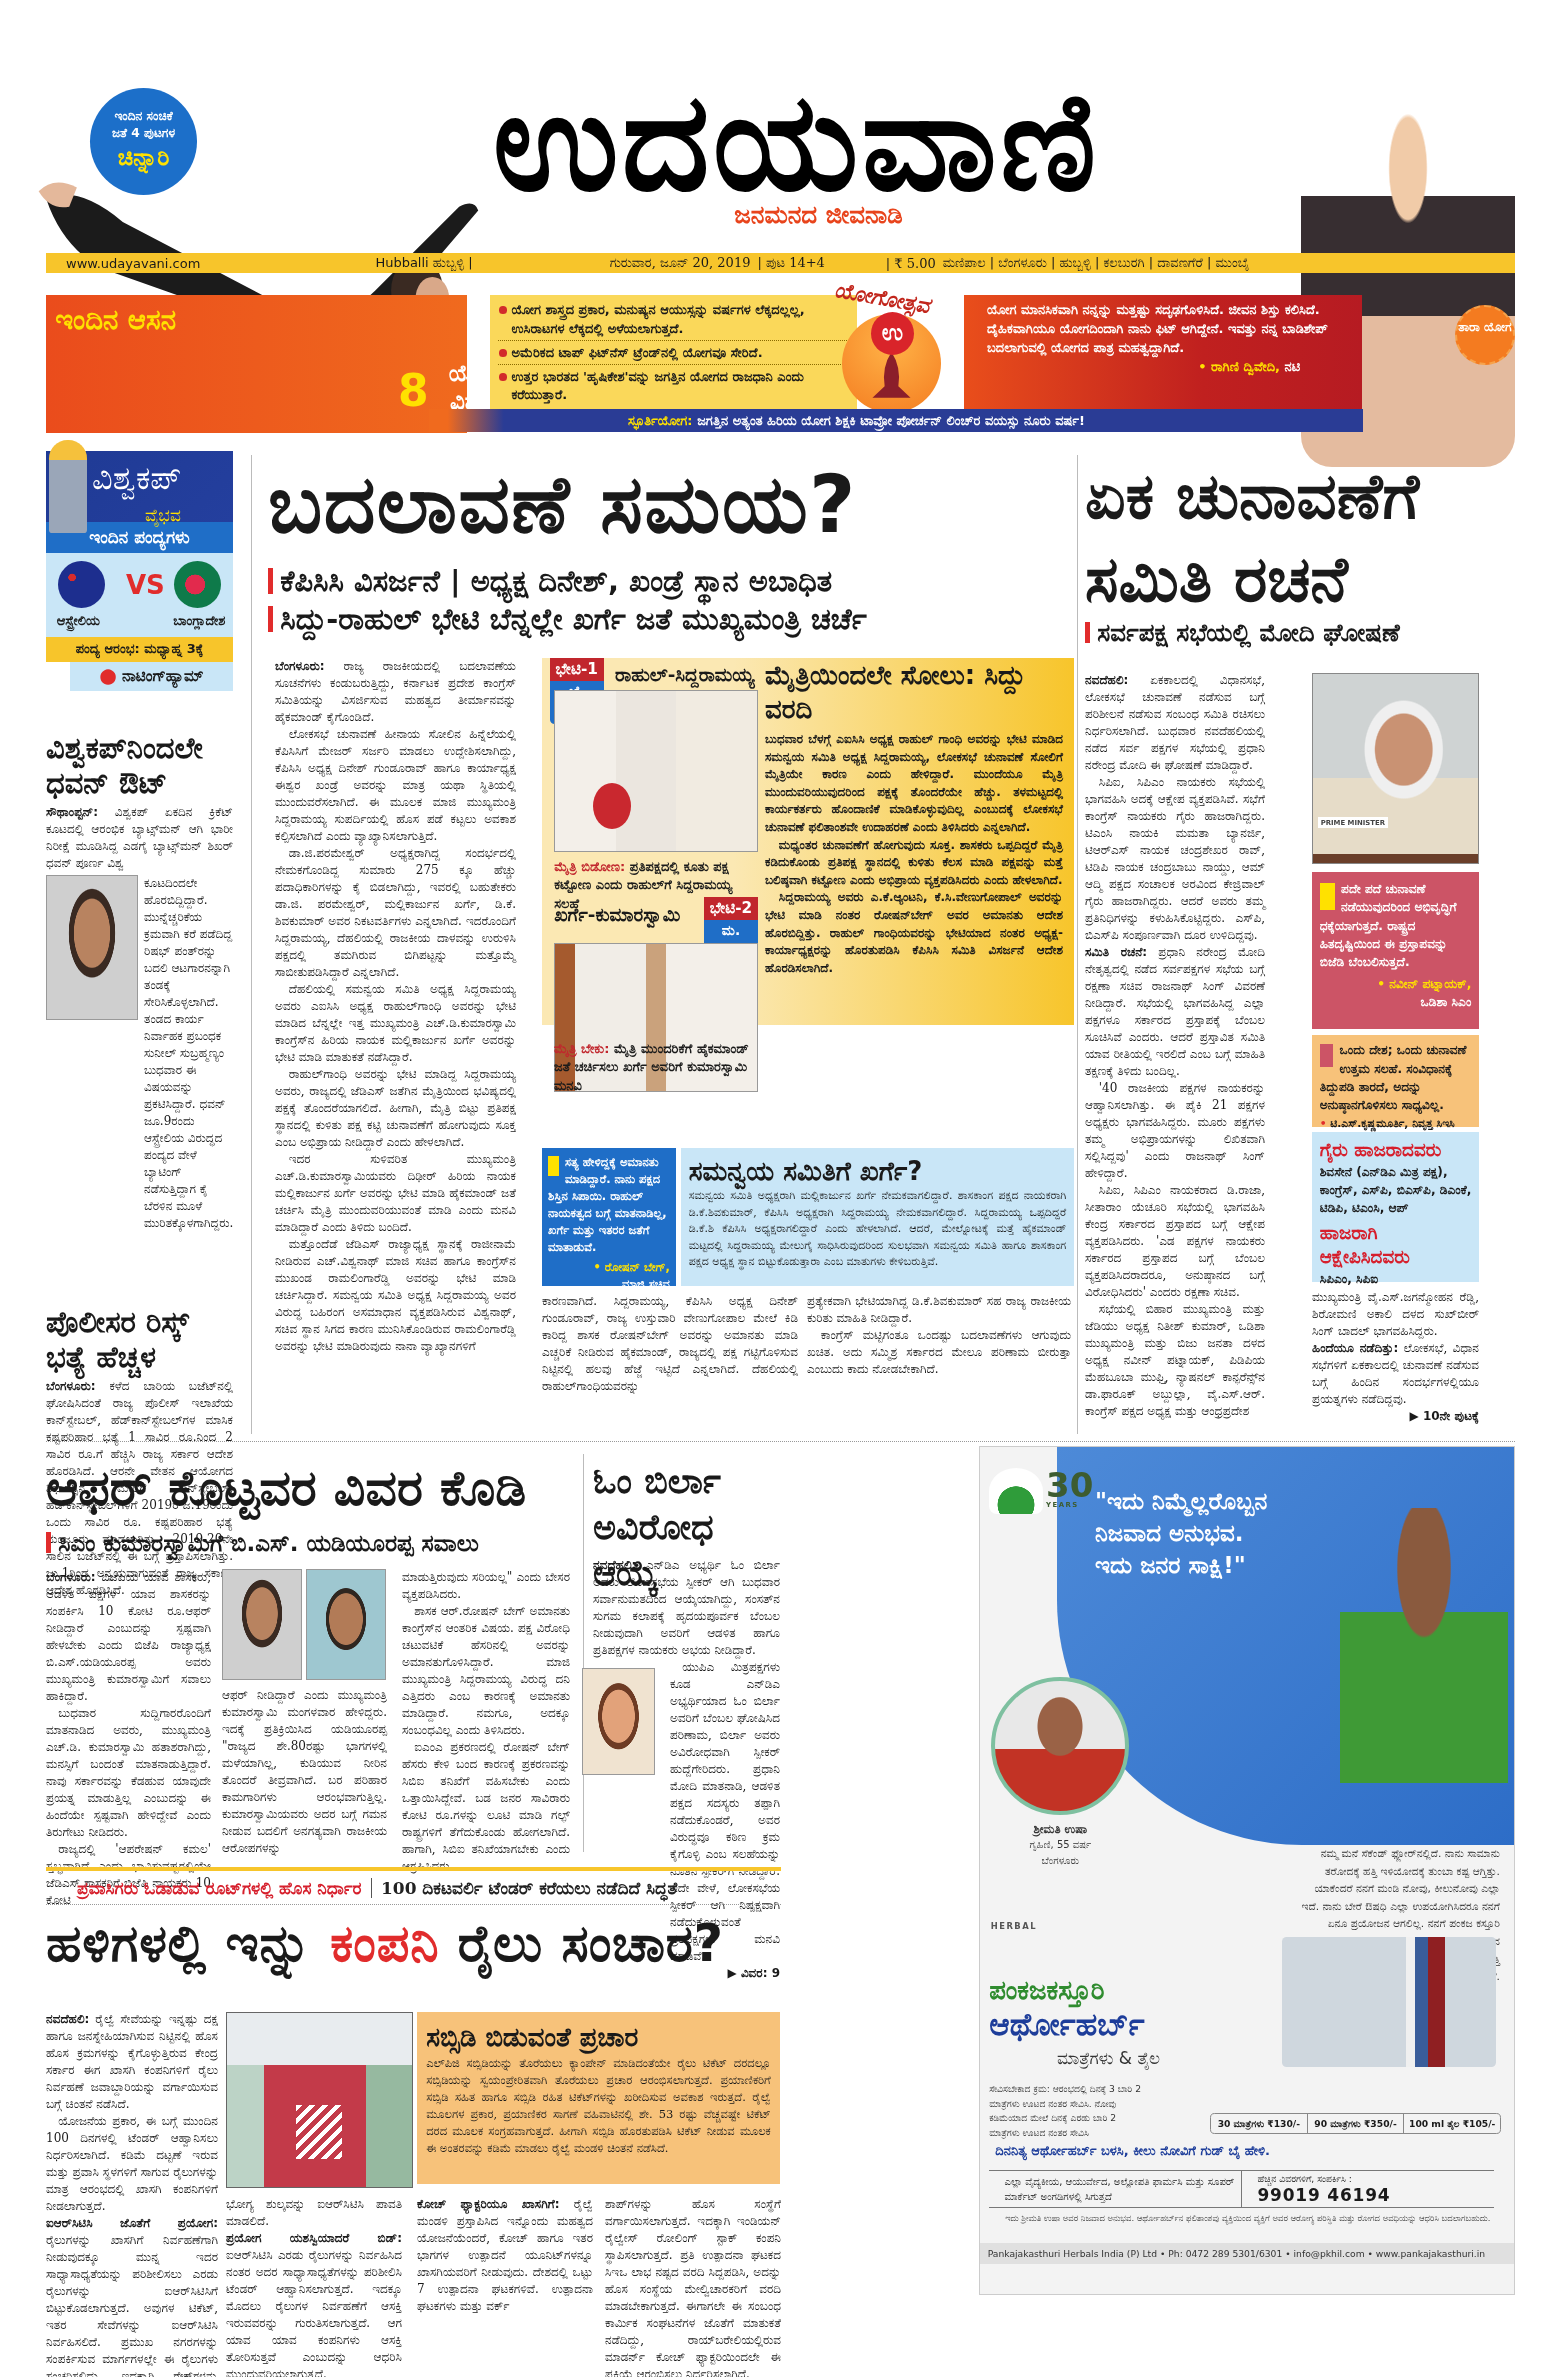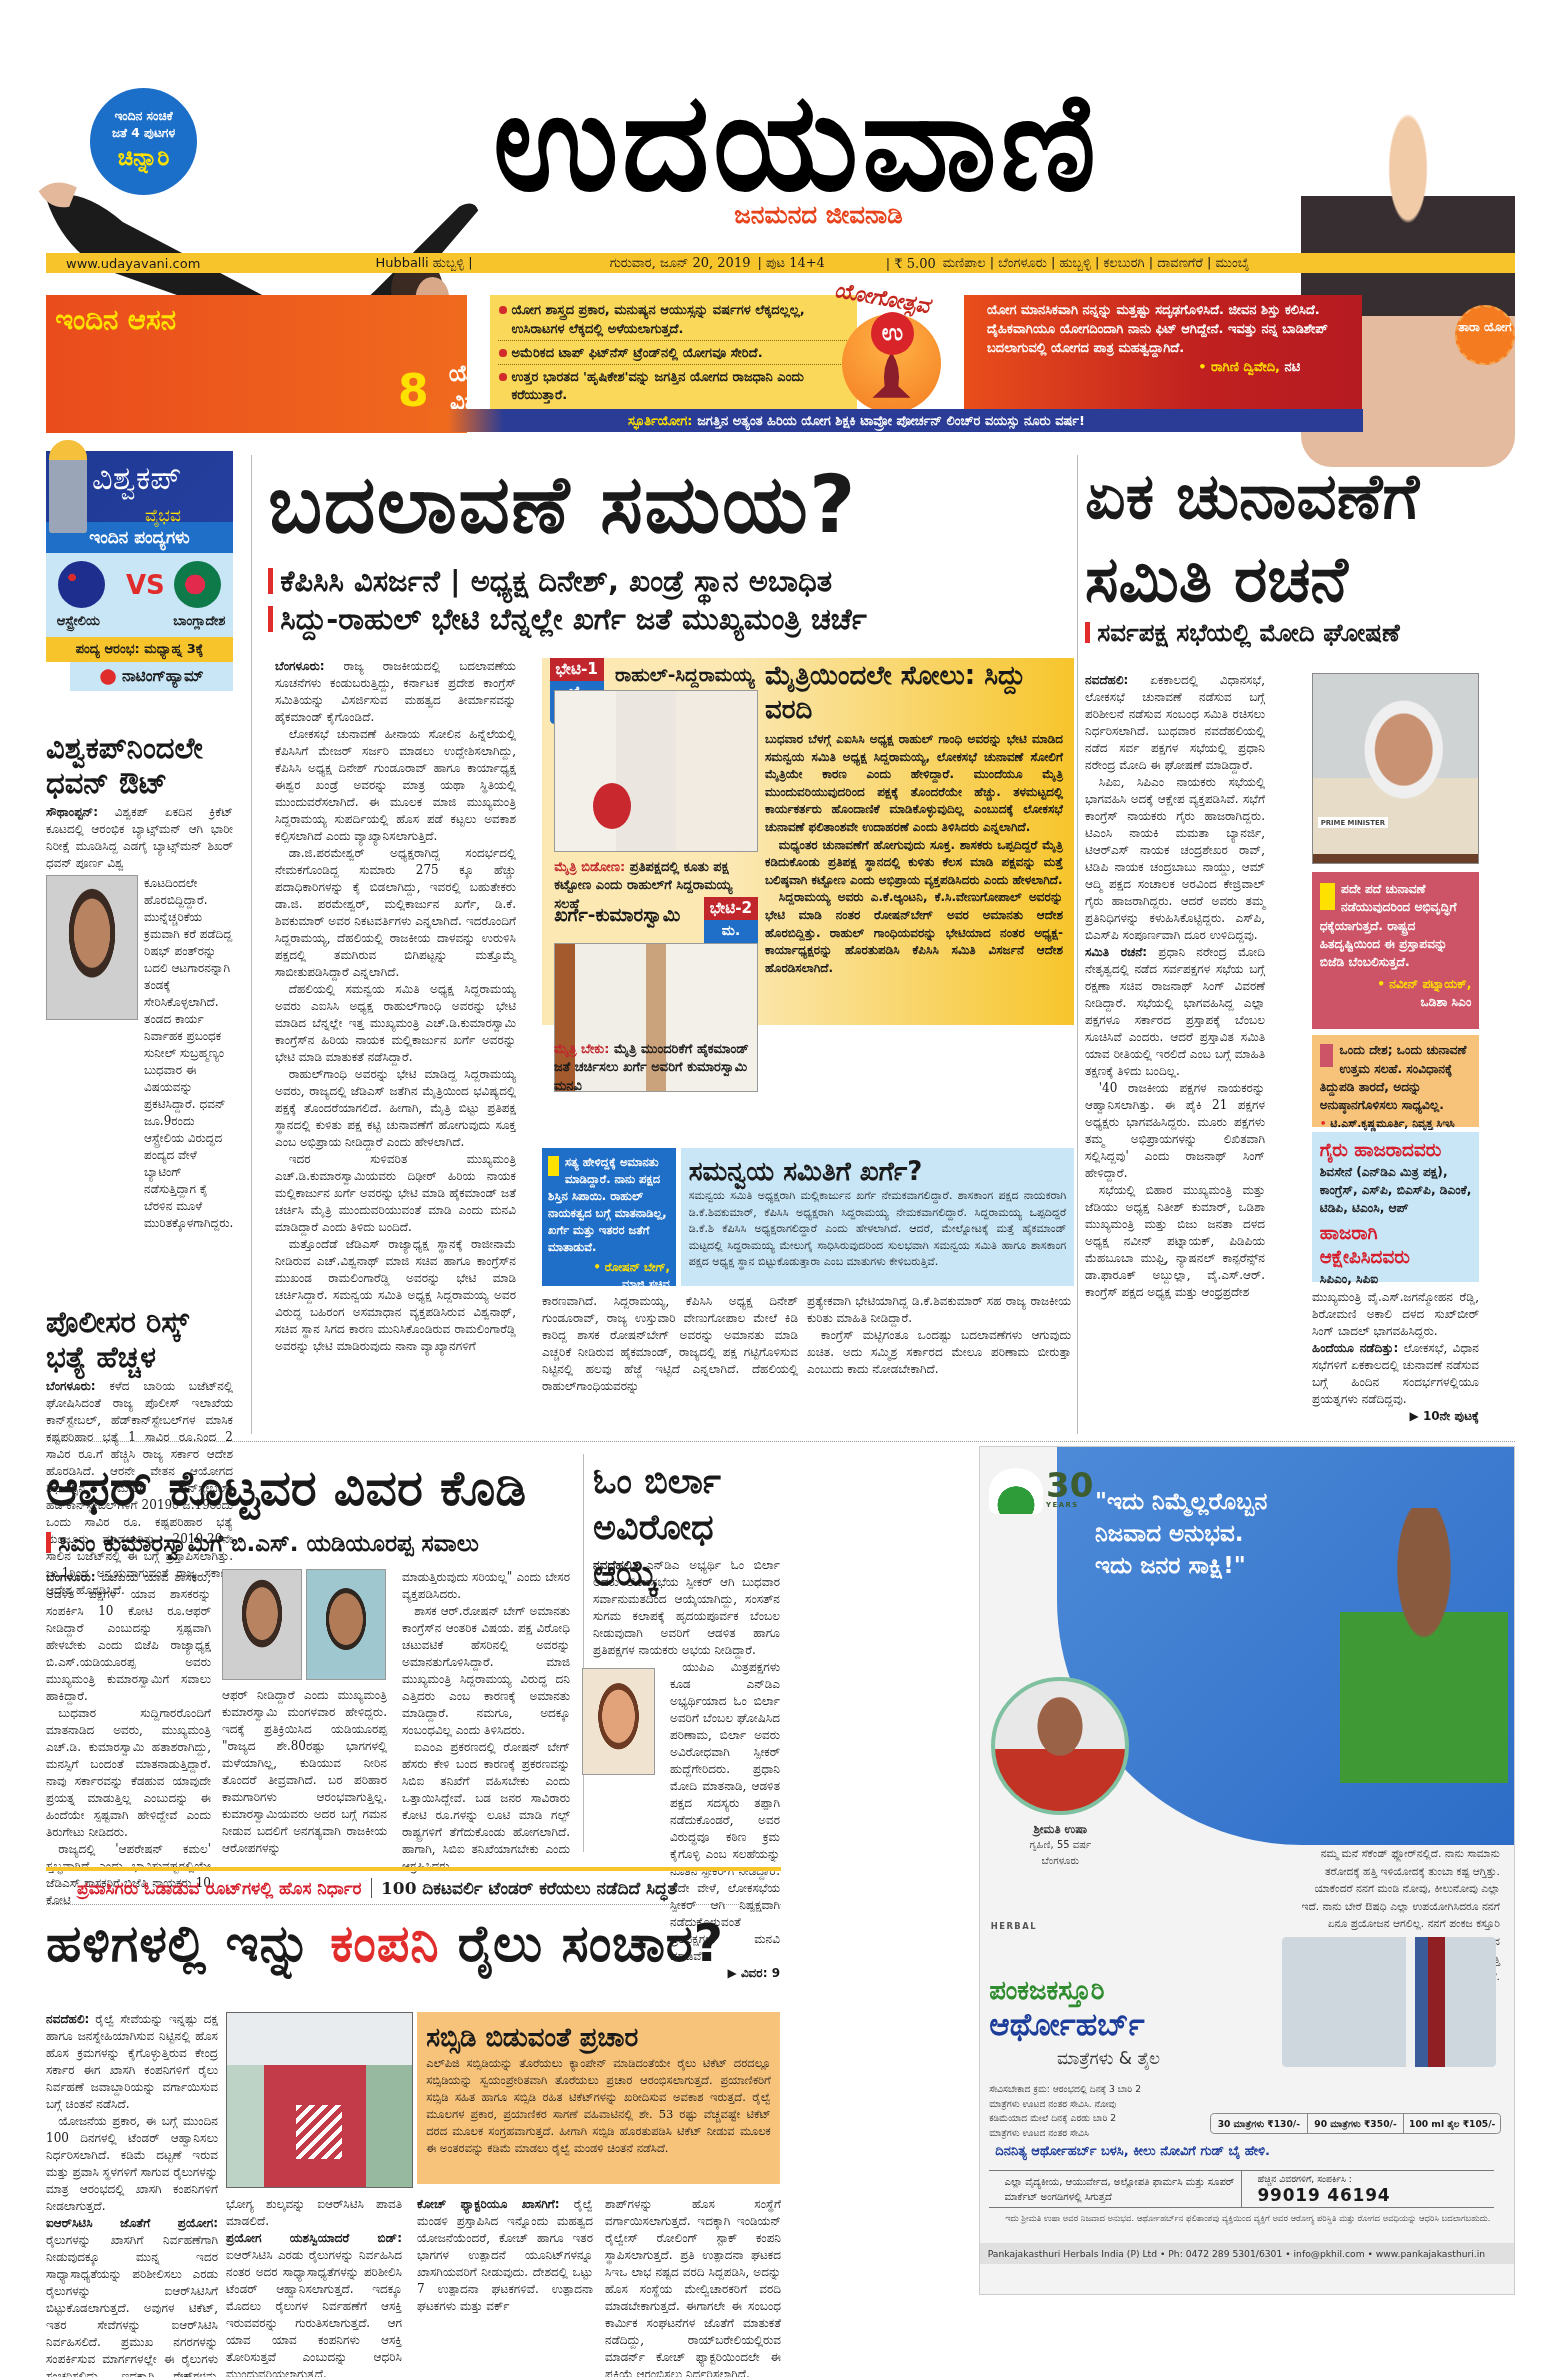--- a/index.html
+++ b/index.html
@@ -335,20 +335,21 @@
 </div>
 <div class="abs col-rule" style="left:1077px;top:455px;height:979px"></div>
 
 <div class="abs eka-h">ಏಕ ಚುನಾವಣೆಗೆ ಸಮಿತಿ ರಚನೆ</div>
 <div class="abs eka-sub"><span class="bar"></span><span>ಸರ್ವಪಕ್ಷ ಸಭೆಯಲ್ಲಿ ಮೋದಿ ಘೋಷಣೆ</span></div>
 <div class="abs eka-body-a body-text">
   <p class="nl"><span class="dateline-lead">ನವದೆಹಲಿ:</span> <span>ಏಕಕಾಲದಲ್ಲಿ ವಿಧಾನಸಭೆ, ಲೋಕಸಭೆ ಚುನಾವಣೆ ನಡೆಸುವ ಬಗ್ಗೆ ಪರಿಶೀಲನೆ ನಡೆಸುವ ಸಂಬಂಧ ಸಮಿತಿ ರಚಿಸಲು ನಿರ್ಧರಿಸಲಾಗಿದೆ. ಬುಧವಾರ ನವದೆಹಲಿಯಲ್ಲಿ ನಡೆದ ಸರ್ವ ಪಕ್ಷಗಳ ಸಭೆಯಲ್ಲಿ ಪ್ರಧಾನಿ ನರೇಂದ್ರ ಮೋದಿ ಈ ಘೋಷಣೆ ಮಾಡಿದ್ದಾರೆ.</span></p>
   <p>ಸಿಪಿಐ, ಸಿಪಿಎಂ ನಾಯಕರು ಸಭೆಯಲ್ಲಿ ಭಾಗವಹಿಸಿ ಅದಕ್ಕೆ ಆಕ್ಷೇಪ ವ್ಯಕ್ತಪಡಿಸಿವೆ. ಸಭೆಗೆ ಕಾಂಗ್ರೆಸ್ ನಾಯಕರು ಗೈರು ಹಾಜರಾಗಿದ್ದರು. ಟಿಎಂಸಿ ನಾಯಕಿ ಮಮತಾ ಬ್ಯಾನರ್ಜಿ, ಟಿಆರ್‌ಎಸ್ ನಾಯಕ ಚಂದ್ರಶೇಖರ ರಾವ್, ಟಿಡಿಪಿ ನಾಯಕ ಚಂದ್ರಬಾಬು ನಾಯ್ಡು, ಆಮ್ ಆದ್ಮಿ ಪಕ್ಷದ ಸಂಚಾಲಕ ಅರವಿಂದ ಕೇಜ್ರಿವಾಲ್ ಗೈರು ಹಾಜರಾಗಿದ್ದರು. ಆದರೆ ಅವರು ತಮ್ಮ ಪ್ರತಿನಿಧಿಗಳನ್ನು ಕಳುಹಿಸಿಕೊಟ್ಟಿದ್ದರು. ಎಸ್‌ಪಿ, ಬಿಎಸ್‌ಪಿ ಸಂಪೂರ್ಣವಾಗಿ ದೂರ ಉಳಿದಿದ್ದವು.</p>
   <p class="nl"><span class="dateline-lead">ಸಮಿತಿ ರಚನೆ:</span> <span>ಪ್ರಧಾನಿ ನರೇಂದ್ರ ಮೋದಿ ನೇತೃತ್ವದಲ್ಲಿ ನಡೆದ ಸರ್ವಪಕ್ಷಗಳ ಸಭೆಯ ಬಗ್ಗೆ ರಕ್ಷಣಾ ಸಚಿವ ರಾಜನಾಥ್ ಸಿಂಗ್ ವಿವರಣೆ ನೀಡಿದ್ದಾರೆ. ಸಭೆಯಲ್ಲಿ ಭಾಗವಹಿಸಿದ್ದ ಎಲ್ಲಾ ಪಕ್ಷಗಳೂ ಸರ್ಕಾರದ ಪ್ರಸ್ತಾಪಕ್ಕೆ ಬೆಂಬಲ ಸೂಚಿಸಿವೆ ಎಂದರು. ಆದರೆ ಪ್ರಸ್ತಾವಿತ ಸಮಿತಿ ಯಾವ ರೀತಿಯಲ್ಲಿ ಇರಲಿದೆ ಎಂಬ ಬಗ್ಗೆ ಮಾಹಿತಿ ತಕ್ಷಣಕ್ಕೆ ತಿಳಿದು ಬಂದಿಲ್ಲ.</span></p>
   <p>'40 ರಾಜಕೀಯ ಪಕ್ಷಗಳ ನಾಯಕರನ್ನು ಆಹ್ವಾನಿಸಲಾಗಿತ್ತು. ಈ ಪೈಕಿ 21 ಪಕ್ಷಗಳ ಅಧ್ಯಕ್ಷರು ಭಾಗವಹಿಸಿದ್ದರು. ಮೂರು ಪಕ್ಷಗಳು ತಮ್ಮ ಅಭಿಪ್ರಾಯಗಳನ್ನು ಲಿಖಿತವಾಗಿ ಸಲ್ಲಿಸಿದ್ದವು' ಎಂದು ರಾಜನಾಥ್ ಸಿಂಗ್ ಹೇಳಿದ್ದಾರೆ.</p>
+  <p>ಸಿಪಿಐ, ಸಿಪಿಎಂ ನಾಯಕರಾದ ಡಿ.ರಾಜಾ, ಸೀತಾರಾಂ ಯೆಚೂರಿ ಸಭೆಯಲ್ಲಿ ಭಾಗವಹಿಸಿ ಕೇಂದ್ರ ಸರ್ಕಾರದ ಪ್ರಸ್ತಾಪದ ಬಗ್ಗೆ ಆಕ್ಷೇಪ ವ್ಯಕ್ತಪಡಿಸಿದರು. 'ಎಡ ಪಕ್ಷಗಳ ನಾಯಕರು ಸರ್ಕಾರದ ಪ್ರಸ್ತಾಪದ ಬಗ್ಗೆ ಬೆಂಬಲ ವ್ಯಕ್ತಪಡಿಸಿದರಾದರೂ, ಅನುಷ್ಠಾನದ ಬಗ್ಗೆ ವಿರೋಧಿಸಿದರು' ಎಂದರು ರಕ್ಷಣಾ ಸಚಿವ.</p>
   <p>ಸಭೆಯಲ್ಲಿ ಬಿಹಾರ ಮುಖ್ಯಮಂತ್ರಿ ಮತ್ತು ಜೆಡಿಯು ಅಧ್ಯಕ್ಷ ನಿತೀಶ್ ಕುಮಾರ್, ಒಡಿಶಾ ಮುಖ್ಯಮಂತ್ರಿ ಮತ್ತು ಬಿಜು ಜನತಾ ದಳದ ಅಧ್ಯಕ್ಷ ನವೀನ್ ಪಟ್ನಾಯಕ್, ಪಿಡಿಪಿಯ ಮೆಹಬೂಬಾ ಮುಫ್ತಿ, ನ್ಯಾಷನಲ್ ಕಾನ್ಫರೆನ್ಸ್‌ನ ಡಾ.ಫಾರೂಕ್ ಅಬ್ದುಲ್ಲಾ, ವೈ.ಎಸ್.ಆರ್. ಕಾಂಗ್ರೆಸ್ ಪಕ್ಷದ ಅಧ್ಯಕ್ಷ ಮತ್ತು ಆಂಧ್ರಪ್ರದೇಶ</p>
 </div>
 <div class="abs modi-photo">
   <span class="pm">PRIME MINISTER</span>
 </div>
 <div class="abs naveen-box">
   <span class="q"></span>
   <span>ಪದೇ ಪದೆ ಚುನಾವಣೆ ನಡೆಯುವುದರಿಂದ ಅಭಿವೃದ್ಧಿಗೆ ಧಕ್ಕೆಯಾಗುತ್ತದೆ. ರಾಷ್ಟ್ರದ ಹಿತದೃಷ್ಟಿಯಿಂದ ಈ ಪ್ರಸ್ತಾಪವನ್ನು ಬಿಜೆಡಿ ಬೆಂಬಲಿಸುತ್ತದೆ.</span>
   <div class="a">• ನವೀನ್ ಪಟ್ನಾಯಕ್,</div>
   <div class="r">ಒಡಿಶಾ ಸಿಎಂ</div>

